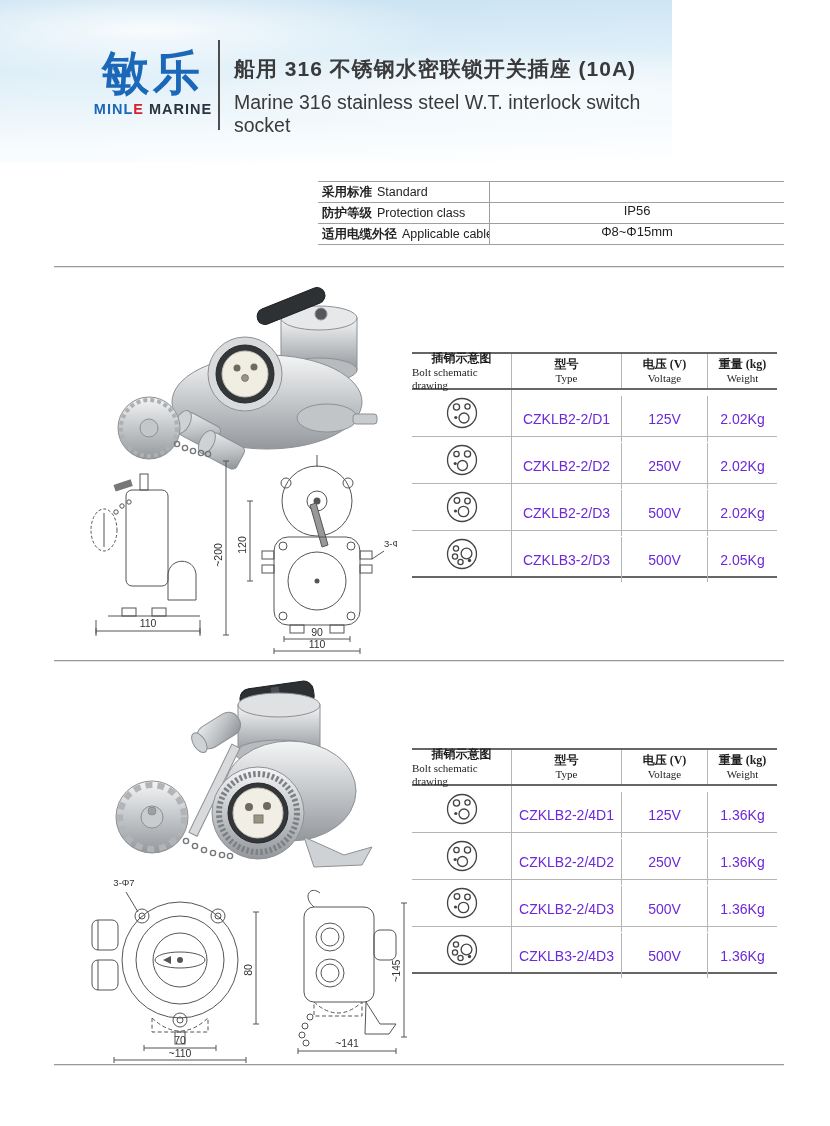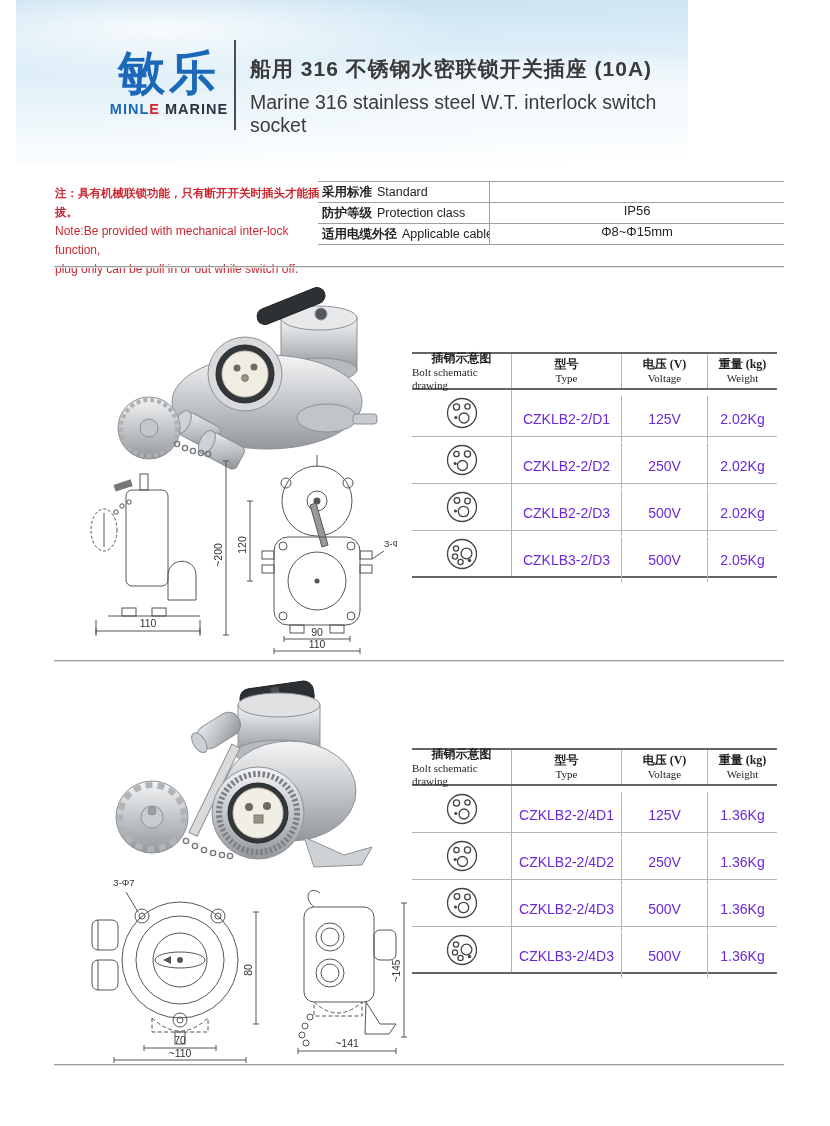--- a/index.html
+++ b/index.html
@@ -2,21 +2,21 @@
 <html><head>
 <meta charset="utf-8">
 <style>
   * { margin:0; padding:0; box-sizing:border-box; }
   html,body { background:#ffffff; }
   body { font-family:"Liberation Sans","DejaVu Sans",sans-serif; }
   .page { position:relative; width:830px; height:1126px; background:#ffffff; overflow:hidden; }
 
   
   .header-band {
-    position:absolute; left:16px; top:0; width:672px; height:163px;
+    position:absolute; left:0; top:0; width:672px; height:163px;
     background:linear-gradient(178deg,#c7e1f1 0%, #d9ecf7 30%, #e9f4fa 58%, #f8fcfe 82%, #ffffff 100%);
   }
   .header-band .cloud {
     position:absolute; left:0; top:0; width:100%; height:100%;
     background:
       radial-gradient(ellipse 420px 70px at 22% 18%, rgba(255,255,255,.85), rgba(255,255,255,0) 70%),
       radial-gradient(ellipse 520px 60px at 78% 55%, rgba(255,255,255,.7), rgba(255,255,255,0) 70%);
   }
   .logo { position:absolute; left:78px; top:48px; width:150px; text-align:center; }
   .logo-zh { font-size:47px; line-height:50px; font-weight:bold; color:#1b67b8; letter-spacing:4px; font-family:"DejaVu Sans","Liberation Sans",sans-serif; }
@@ -119,25 +119,20 @@
       <div class="logo-zh">敏乐</div>
       <div class="logo-sub"><span class="lb">MINL</span><span class="lr">E</span> <span class="ld">MARINE</span></div>
     </div>
     <div class="header-divider"></div>
     <div class="titles">
       <div class="title-zh">船用 316 不锈钢水密联锁开关插座 (10A)</div>
       <div class="title-en">Marine 316 stainless steel W.T. interlock switch socket</div>
     </div>
   </div>
 
-  <div class="note">
-    <div class="note-zh">注：具有机械联锁功能，只有断开开关时插头才能插拔。</div>
-    <div class="note-en">Note:Be provided with mechanical inter-lock function,</div>
-    <div class="note-en">plug only can be pull in or out while switch off.</div>
-  </div>
 
   <div class="spec-table">
     <div class="spec-row">
       <div class="spec-label">
           <span class="zh">采用标准</span>
           <span class="en">Standard</span>
         </div>
     </div>
     <div class="spec-row">
       <div class="spec-label">

